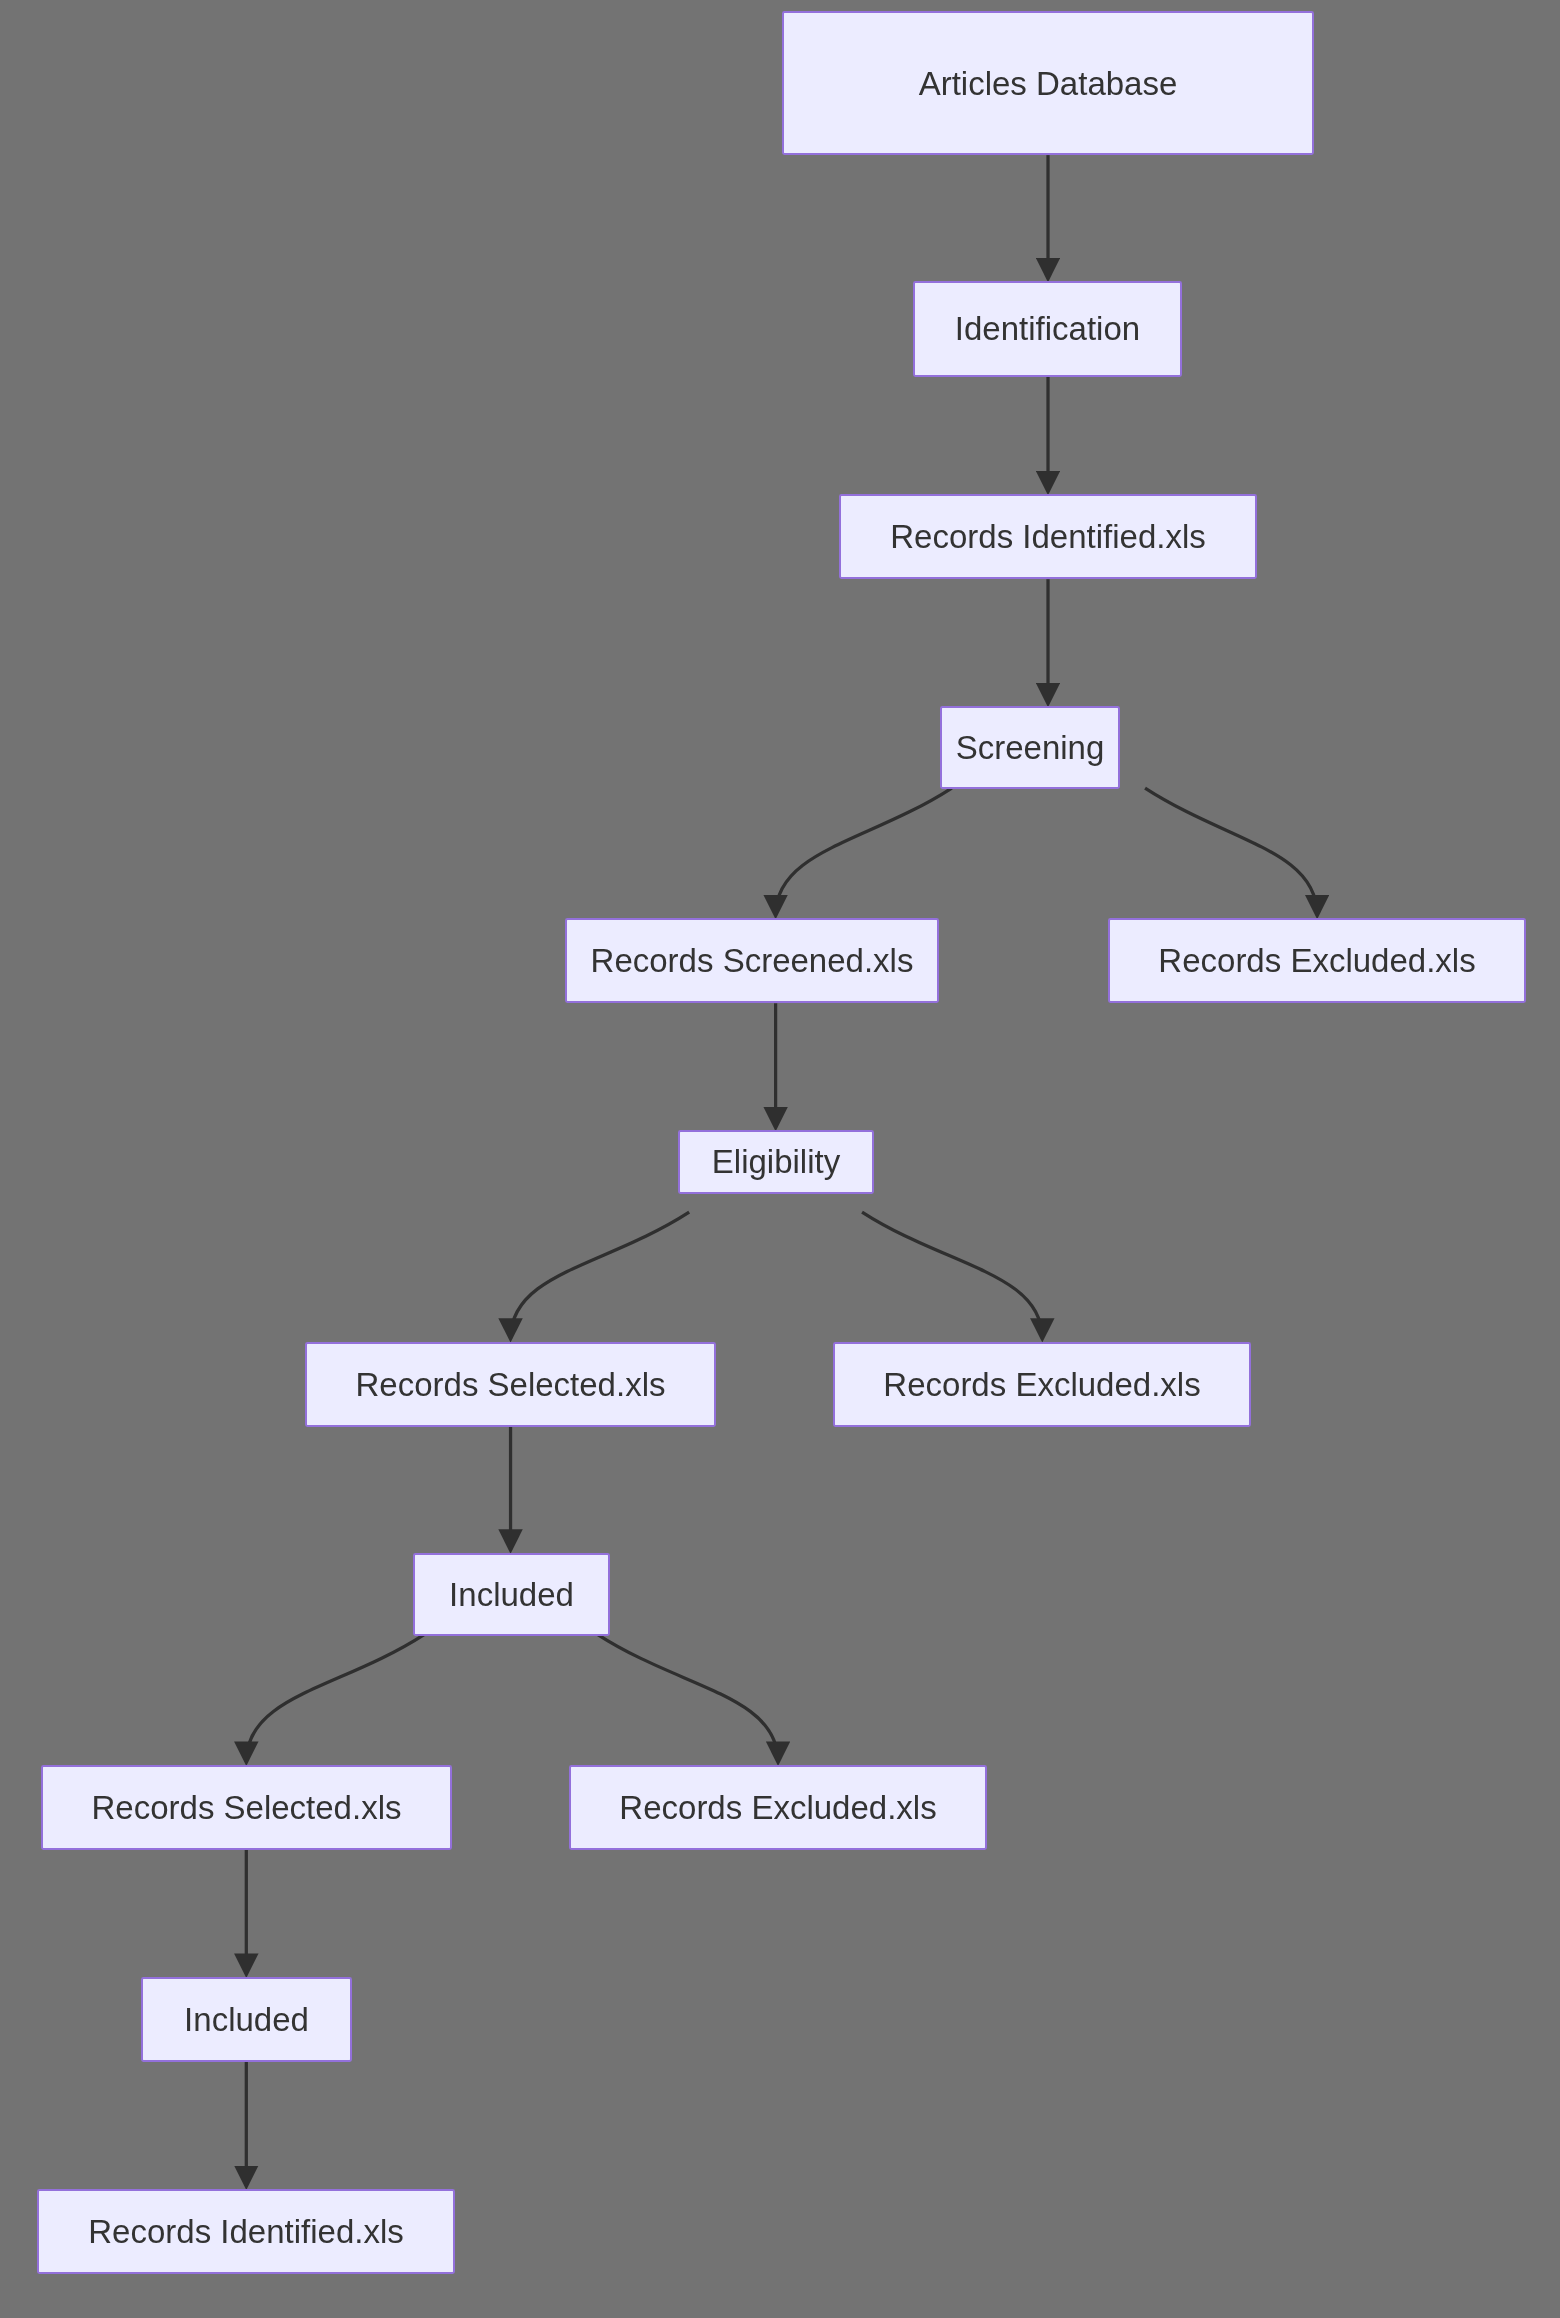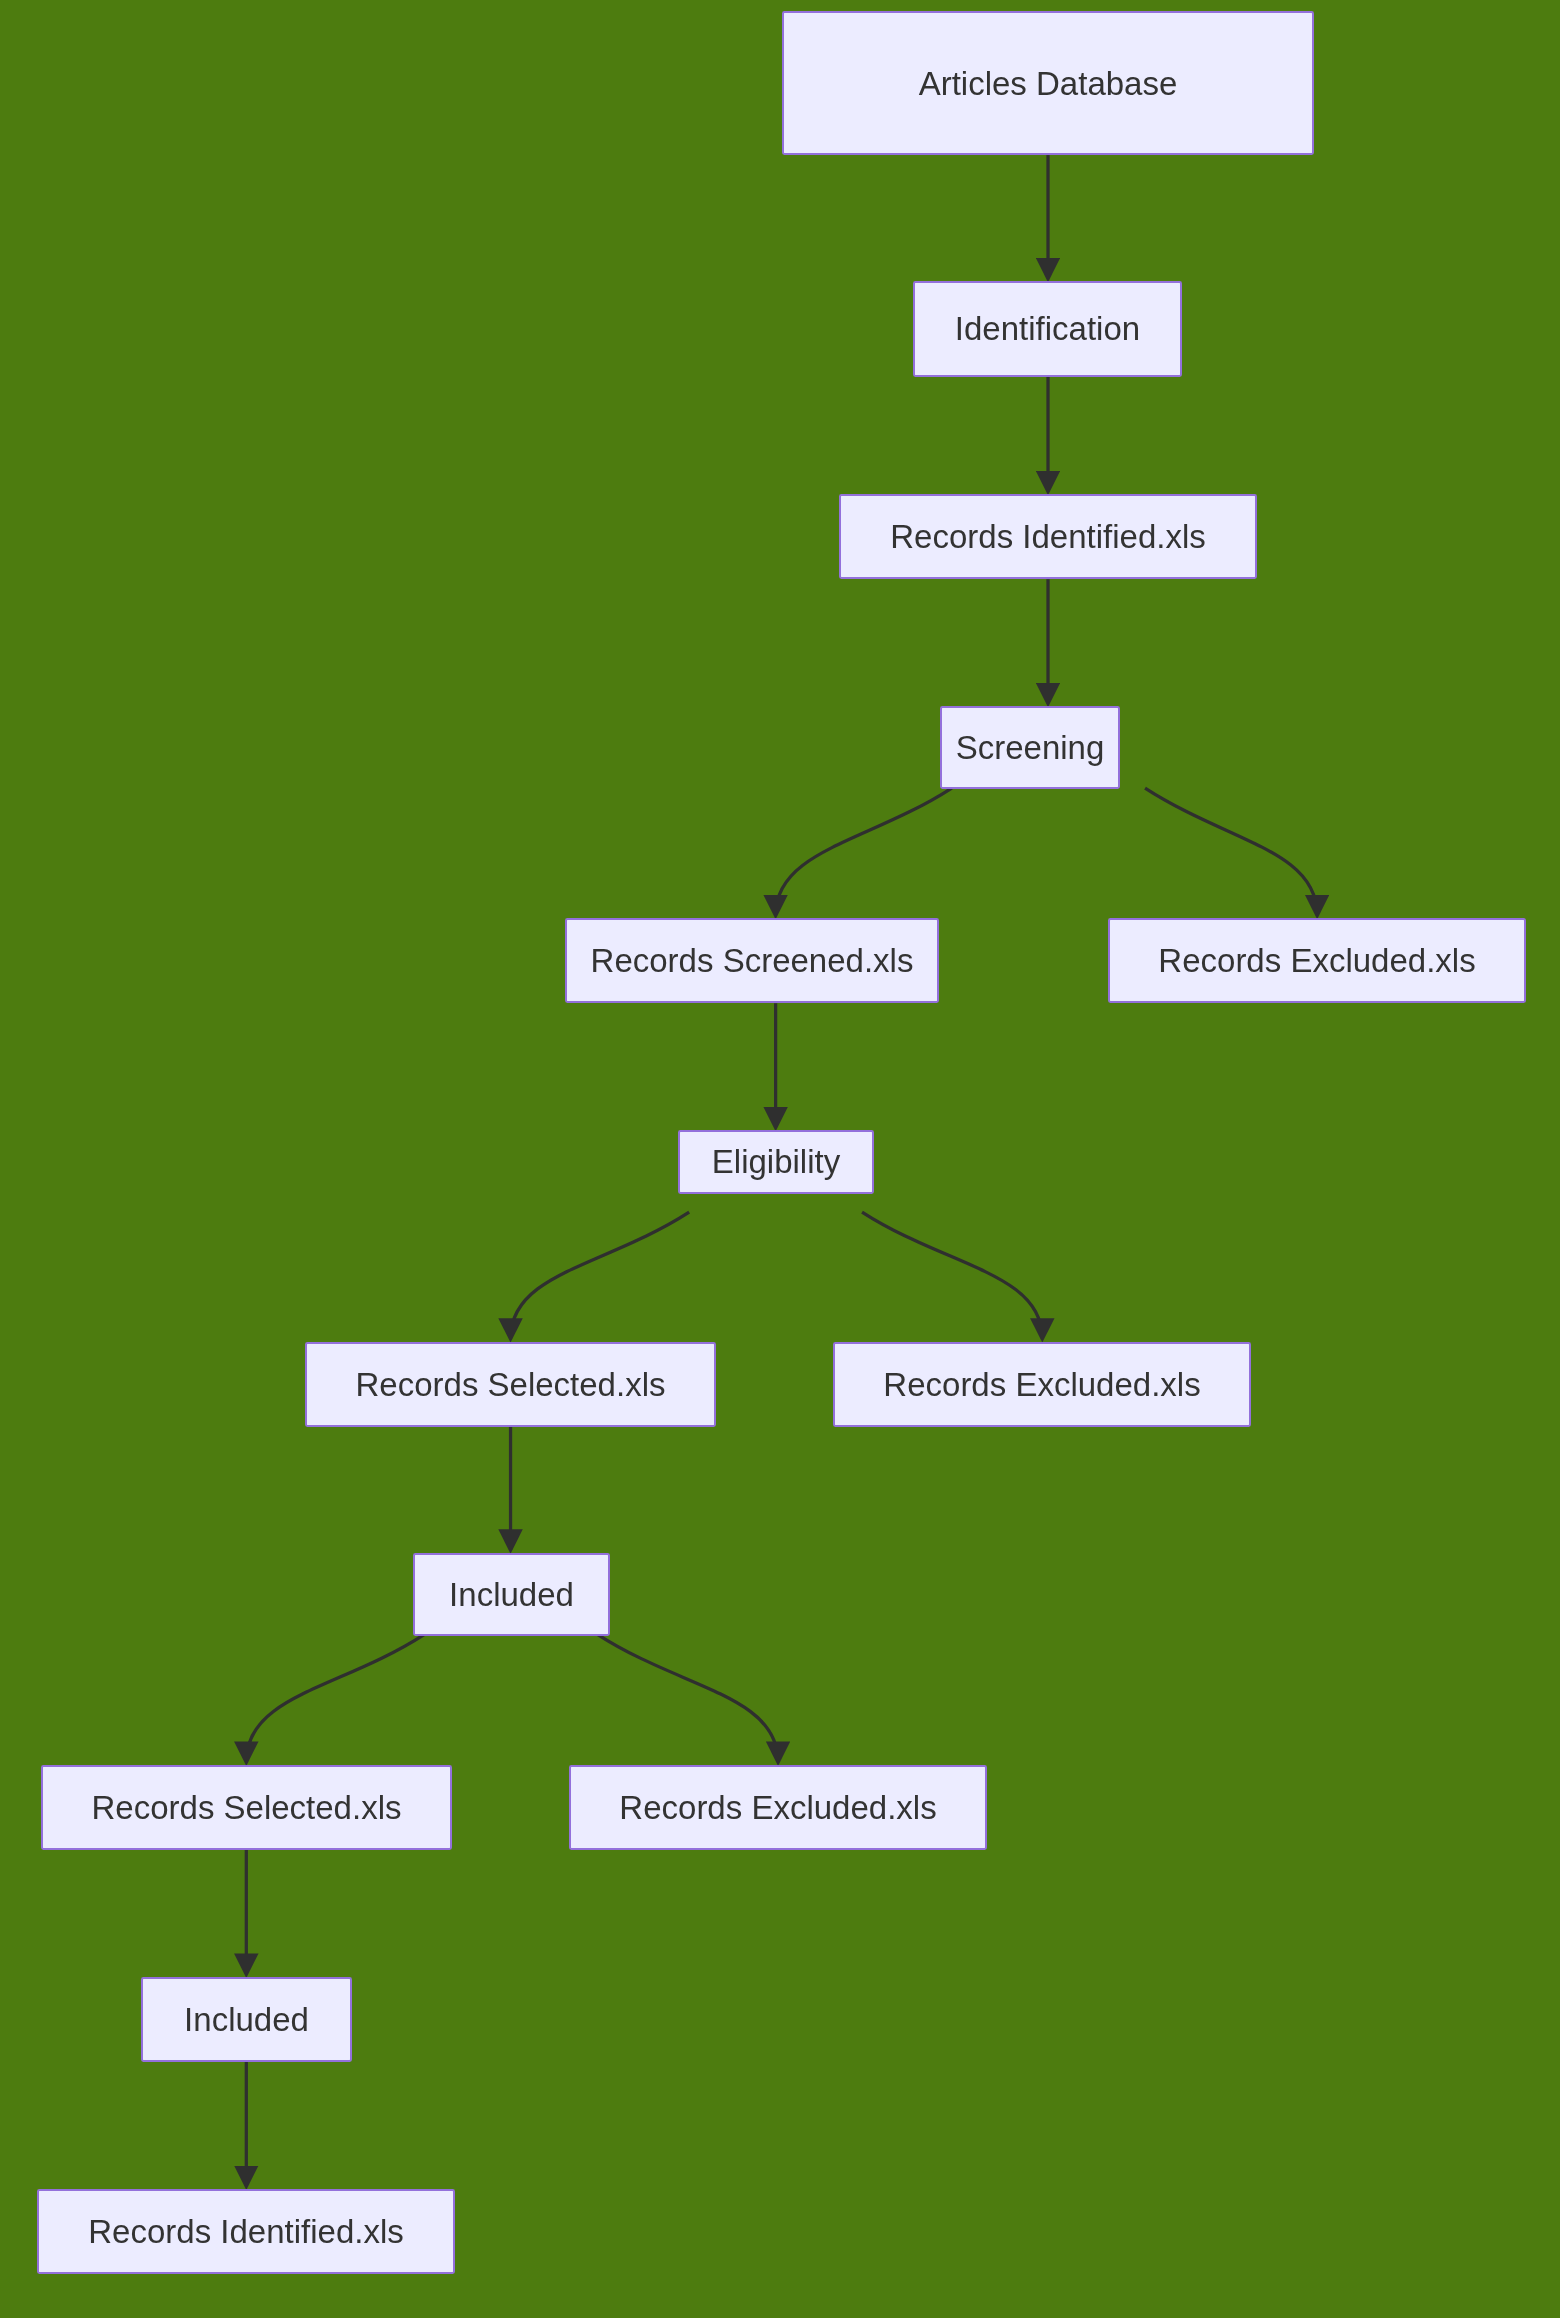--- a/index.html
+++ b/index.html
@@ -4,21 +4,21 @@
 <style>
   html, body {
     margin: 0;
     padding: 0;
     background: #ffffff;
   }
   #canvas {
     position: relative;
     width: 1561px;
     height: 2319px;
-    background: #4d7c0f;
+    background: #737373;
     font-family: "Liberation Sans", "DejaVu Sans", sans-serif;
     overflow: hidden;
   }
   #edge-layer {
     position: absolute;
     left: 0;
     top: 0;
     width: 1561px;
     height: 2319px;
   }

